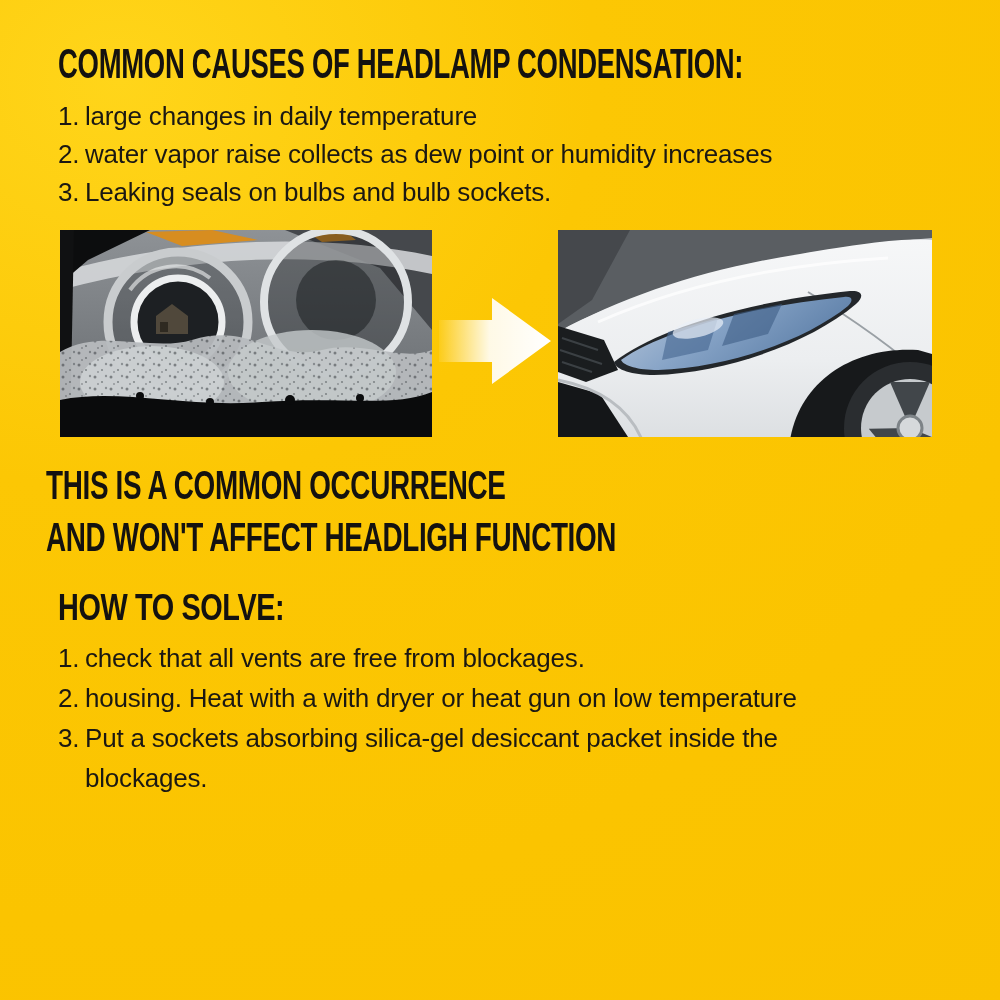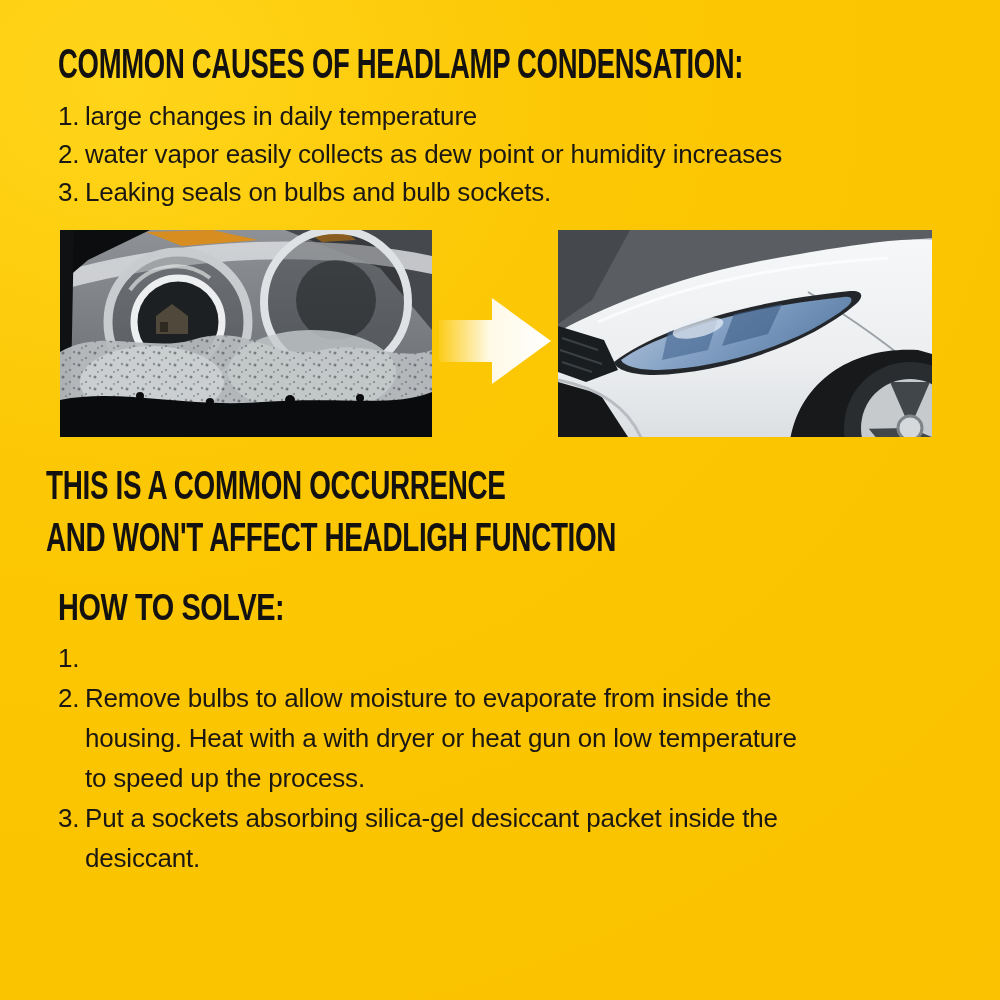--- a/index.html
+++ b/index.html
@@ -39,21 +39,21 @@
     <span class="hline">COMMON CAUSES OF HEADLAMP CONDENSATION:</span>
   </div>
 
   <div class="abs list causes-list">
     <div class="li">
       <span class="num">1.</span>
       <span class="li-lines">large changes in daily temperature</span>
     </div>
     <div class="li">
       <span class="num">2.</span>
-      <span class="li-lines">water vapor easily collects as dew point or humidity increases</span>
+      <span class="li-lines">water vapor raise collects as dew point or humidity increases</span>
     </div>
     <div class="li">
       <span class="num">3.</span>
       <span class="li-lines">Leaking seals on bulbs and bulb sockets.</span>
     </div>
   </div>
 
   <div class="abs photo photo-before">
     <svg width="372" height="207" viewBox="0 0 372 207" xmlns="http://www.w3.org/2000/svg">
       <defs>
@@ -182,32 +182,31 @@
   </div>
 
   <div class="abs h-solve">
     <span class="hline">HOW TO SOLVE:</span>
   </div>
 
   <div class="abs list solve-list">
     <div class="li">
       <span class="num">1.</span>
       <span class="li-lines">
+        <span style="display:block;">check that all vents are free from blockages.</span>
       </span>
     </div>
     <div class="li">
       <span class="num">2.</span>
       <span class="li-lines">
-        <span style="display:block;">Remove bulbs to allow moisture to evaporate from inside the</span>
         <span style="display:block;">housing. Heat with a with dryer or heat gun on low temperature</span>
-        <span style="display:block;">to speed up the process.</span>
       </span>
     </div>
     <div class="li">
       <span class="num">3.</span>
       <span class="li-lines">
         <span style="display:block;">Put a sockets absorbing silica-gel desiccant packet inside the</span>
-        <span style="display:block;">desiccant.</span>
+        <span style="display:block;">blockages.</span>
       </span>
     </div>
   </div>
 
 </div>
 
 </body></html>

